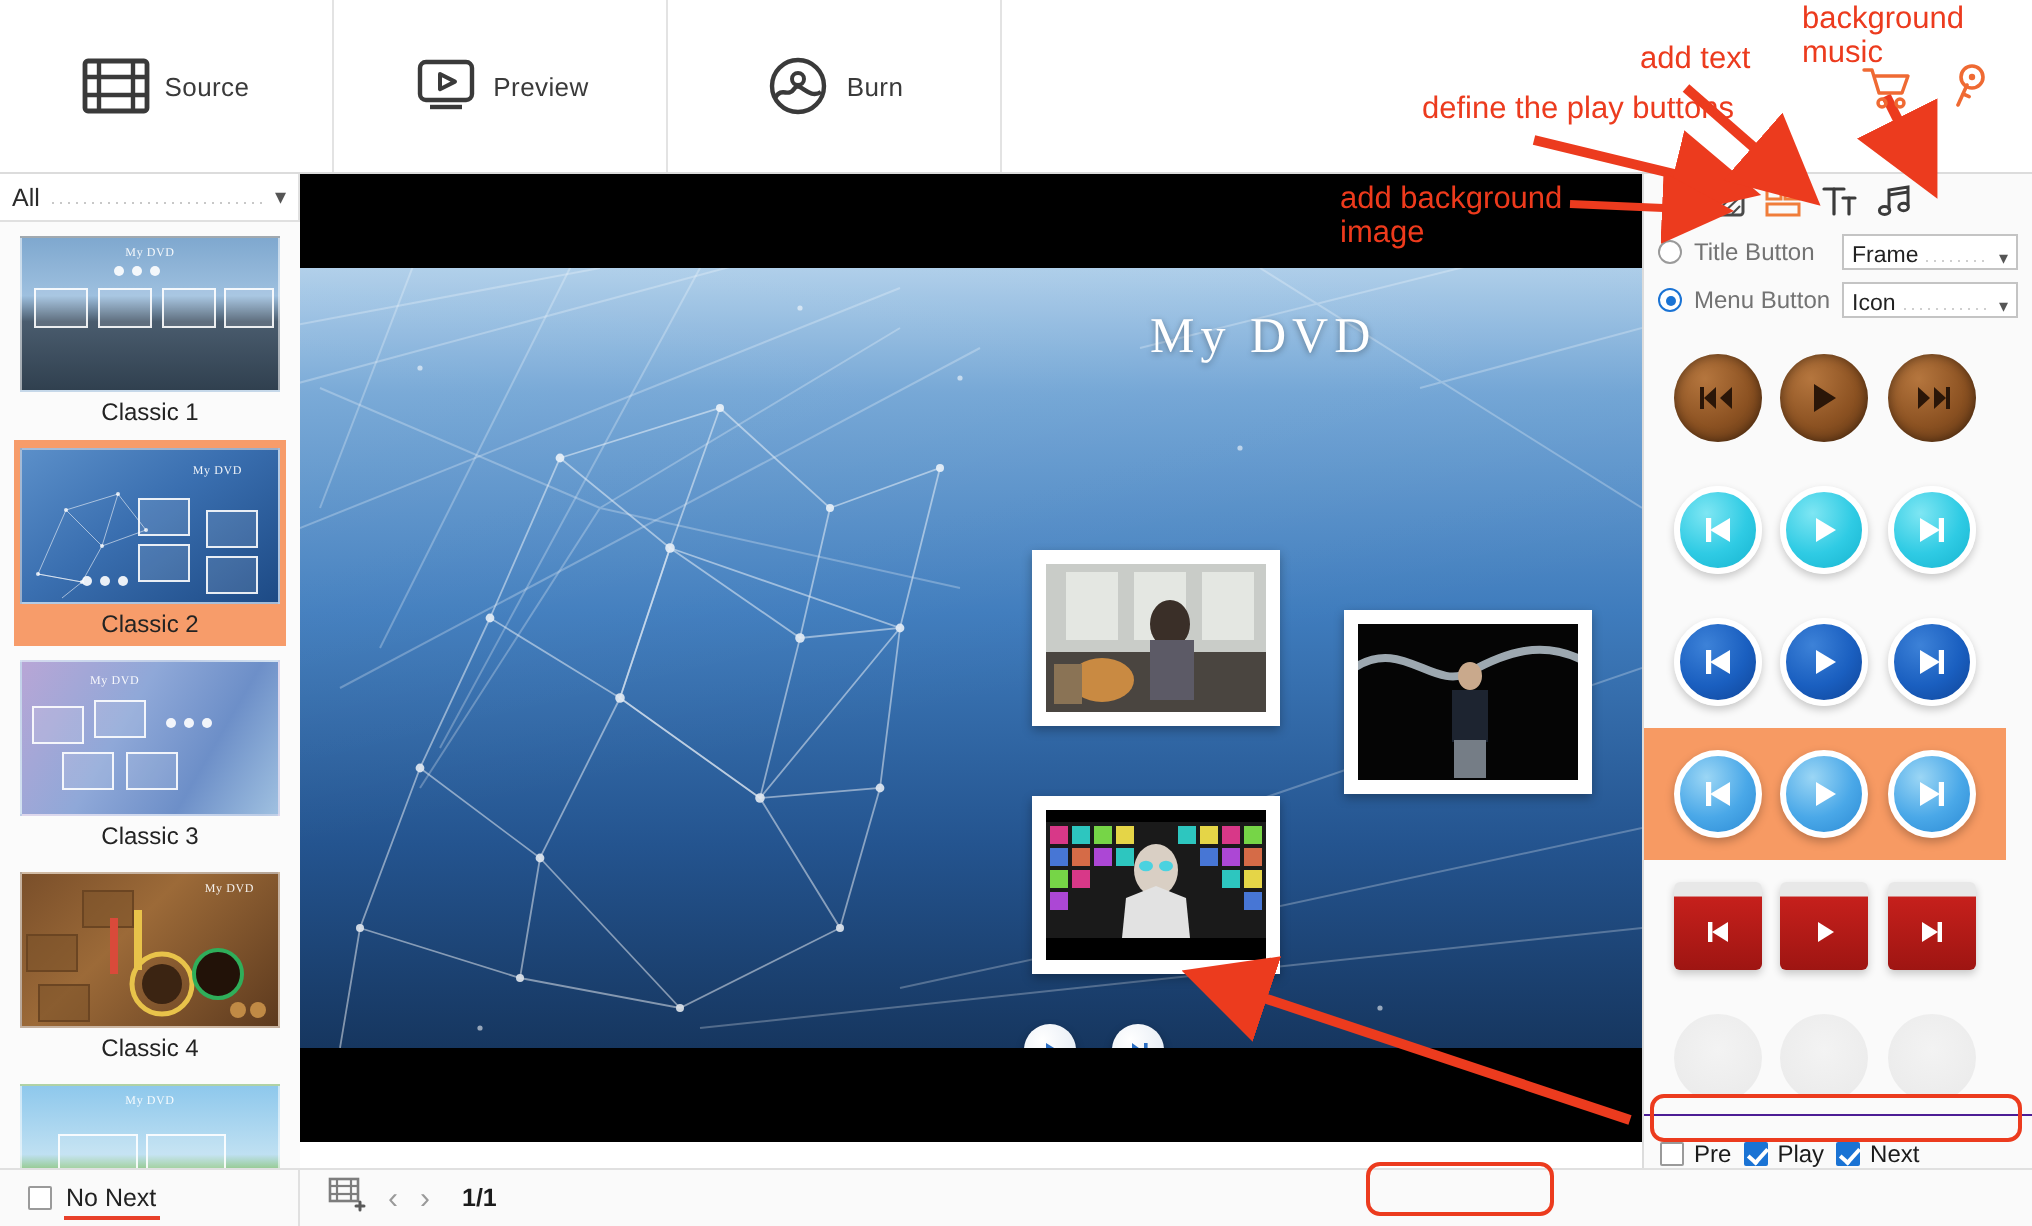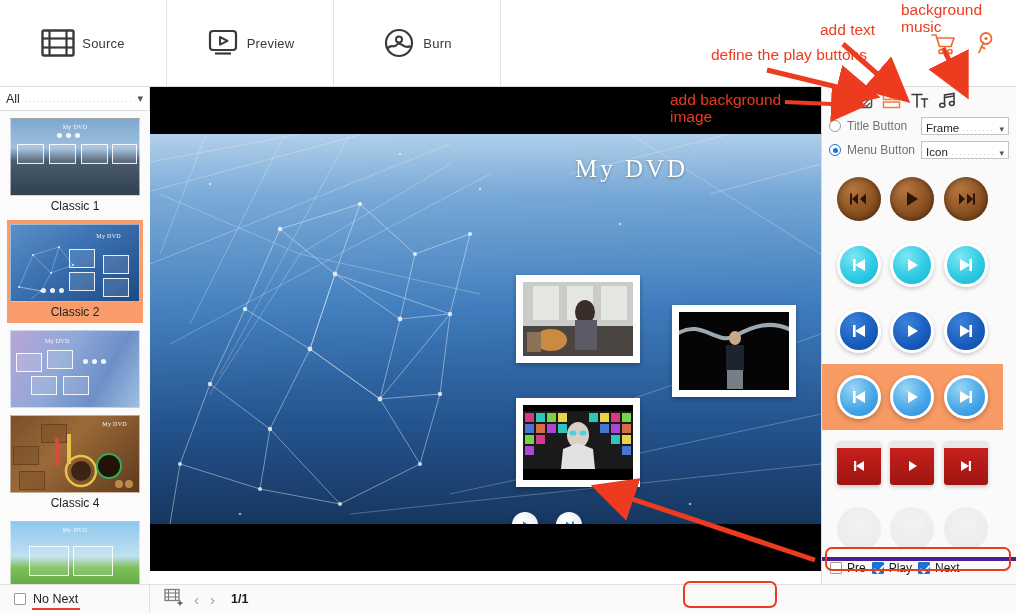--- a/index.html
+++ b/index.html
@@ -245,22 +245,22 @@
     position: absolute; right: 4px; top: 79px; width: 9px; height: 381px;
     background: #f0f0f0;
   }
   .rp-scroll-thumb {
     position: absolute; right: 5px; top: 100px; width: 5px; height: 62px;
     background: #9d9d9d; border-radius: 3px;
   }
 
   .pnb-row {
     position: absolute; left: 0; bottom: 0; width: 195px; height: 27px;
-    background: #fafafa; display: flex; align-items: flex-start;
-    padding: 0 8px; gap: 6px; border-top: 4px solid #4c1d95;
+    background: #fafafa; display: flex; align-items: flex-end;
+    padding: 0 8px; gap: 6px; border-top: 1px solid #4c1d95;
   }
   .pnb-item { display: flex; align-items: center; gap: 5px; font-size: 12px; color: #1b1b1b; }
 
   
   .bottombar {
     position: absolute; left: 150px; top: 584px; width: 866px; height: 29px;
     background: #fafafa; border-top: 1px solid #e0e0e0;
     display: flex; align-items: center; padding: 0 14px;
   }
   .bb-left { display: flex; align-items: center; gap: 11px; }
@@ -426,20 +426,21 @@
             <div class="mf" style="left:36px; top:19px; width:26px; height:19px;"></div>
             <div class="mf" style="left:20px; top:45px; width:26px; height:19px;"></div>
             <div class="mf" style="left:52px; top:45px; width:26px; height:19px;"></div>
           </div>
           <div class="mini-dots" style="left:72px; top:28px;">
               <i></i>
               <i></i>
               <i></i>
             </div>
         </div>
+        <div class="tname">Classic 3</div>
       </div>
 
       <div class="tmpl">
         <div class="thumb th-classic4">
           <span class="mini-title" style="left:auto;right:12px;transform:none;top:5px">My DVD</span>
           <div class="mini-frames">
             <div class="mf" style="left:30px; top:8px;  width:26px; height:19px; border-color:#6b4522; background:rgba(120,80,40,.5)"></div>
             <div class="mf" style="left:2px;  top:30px; width:26px; height:19px; border-color:#6b4522; background:rgba(120,80,40,.5)"></div>
             <div class="mf" style="left:8px;  top:55px; width:26px; height:19px; border-color:#6b4522; background:rgba(120,80,40,.5)"></div>
           </div>

